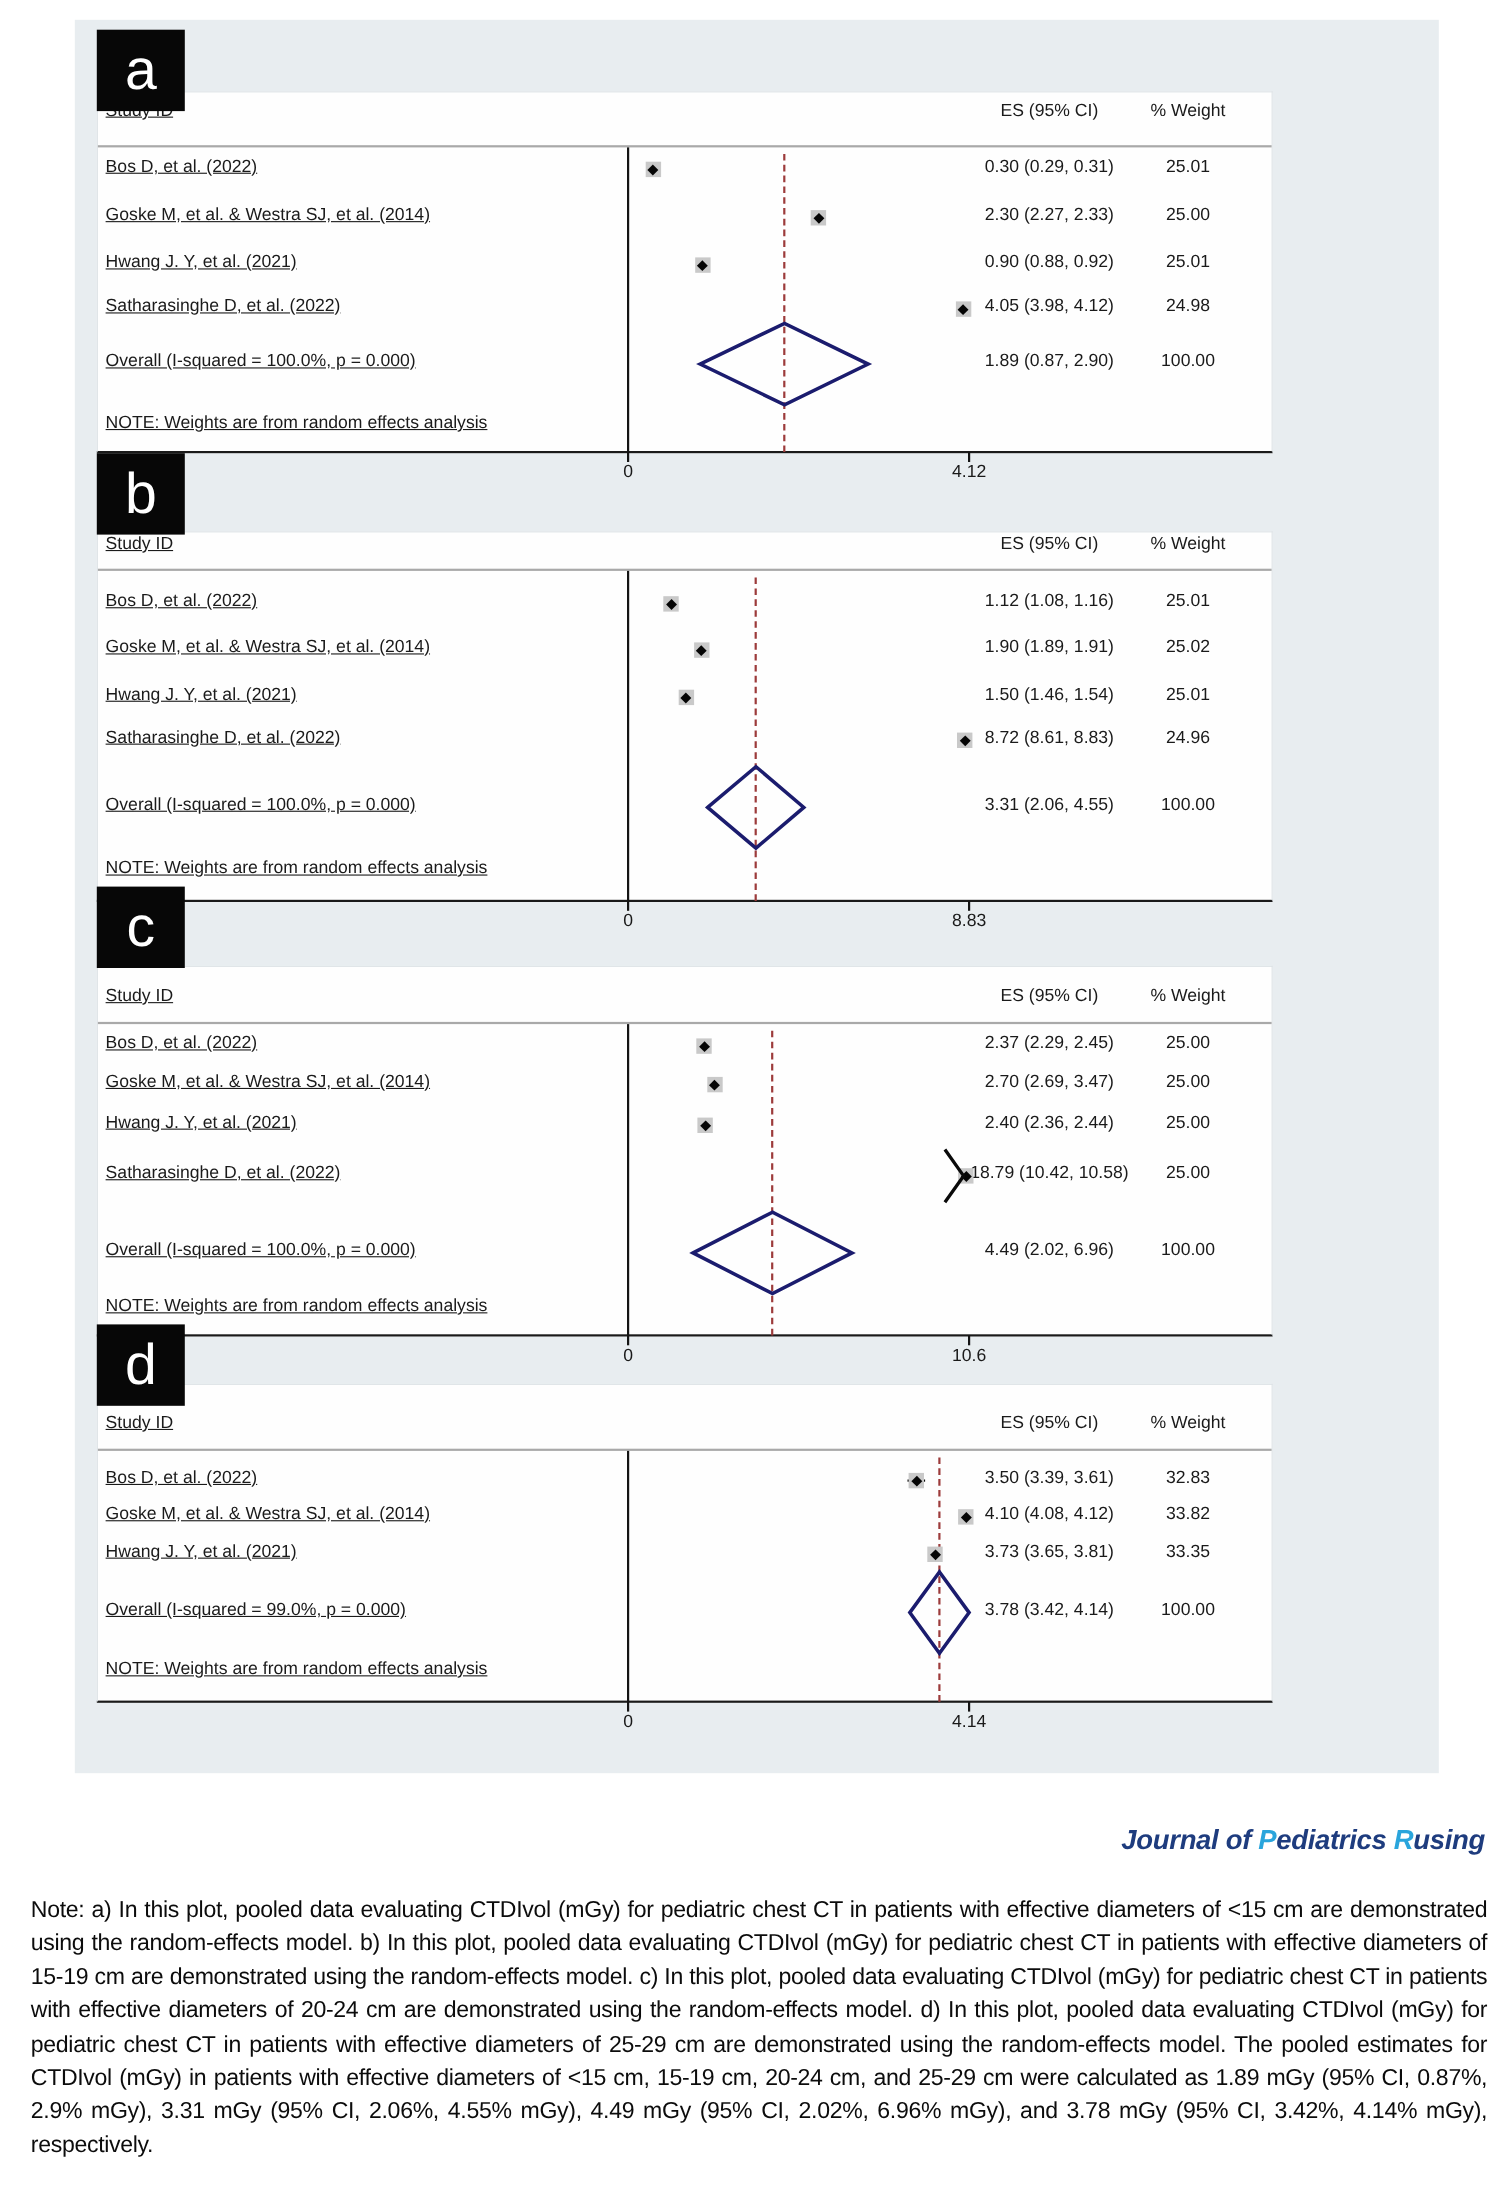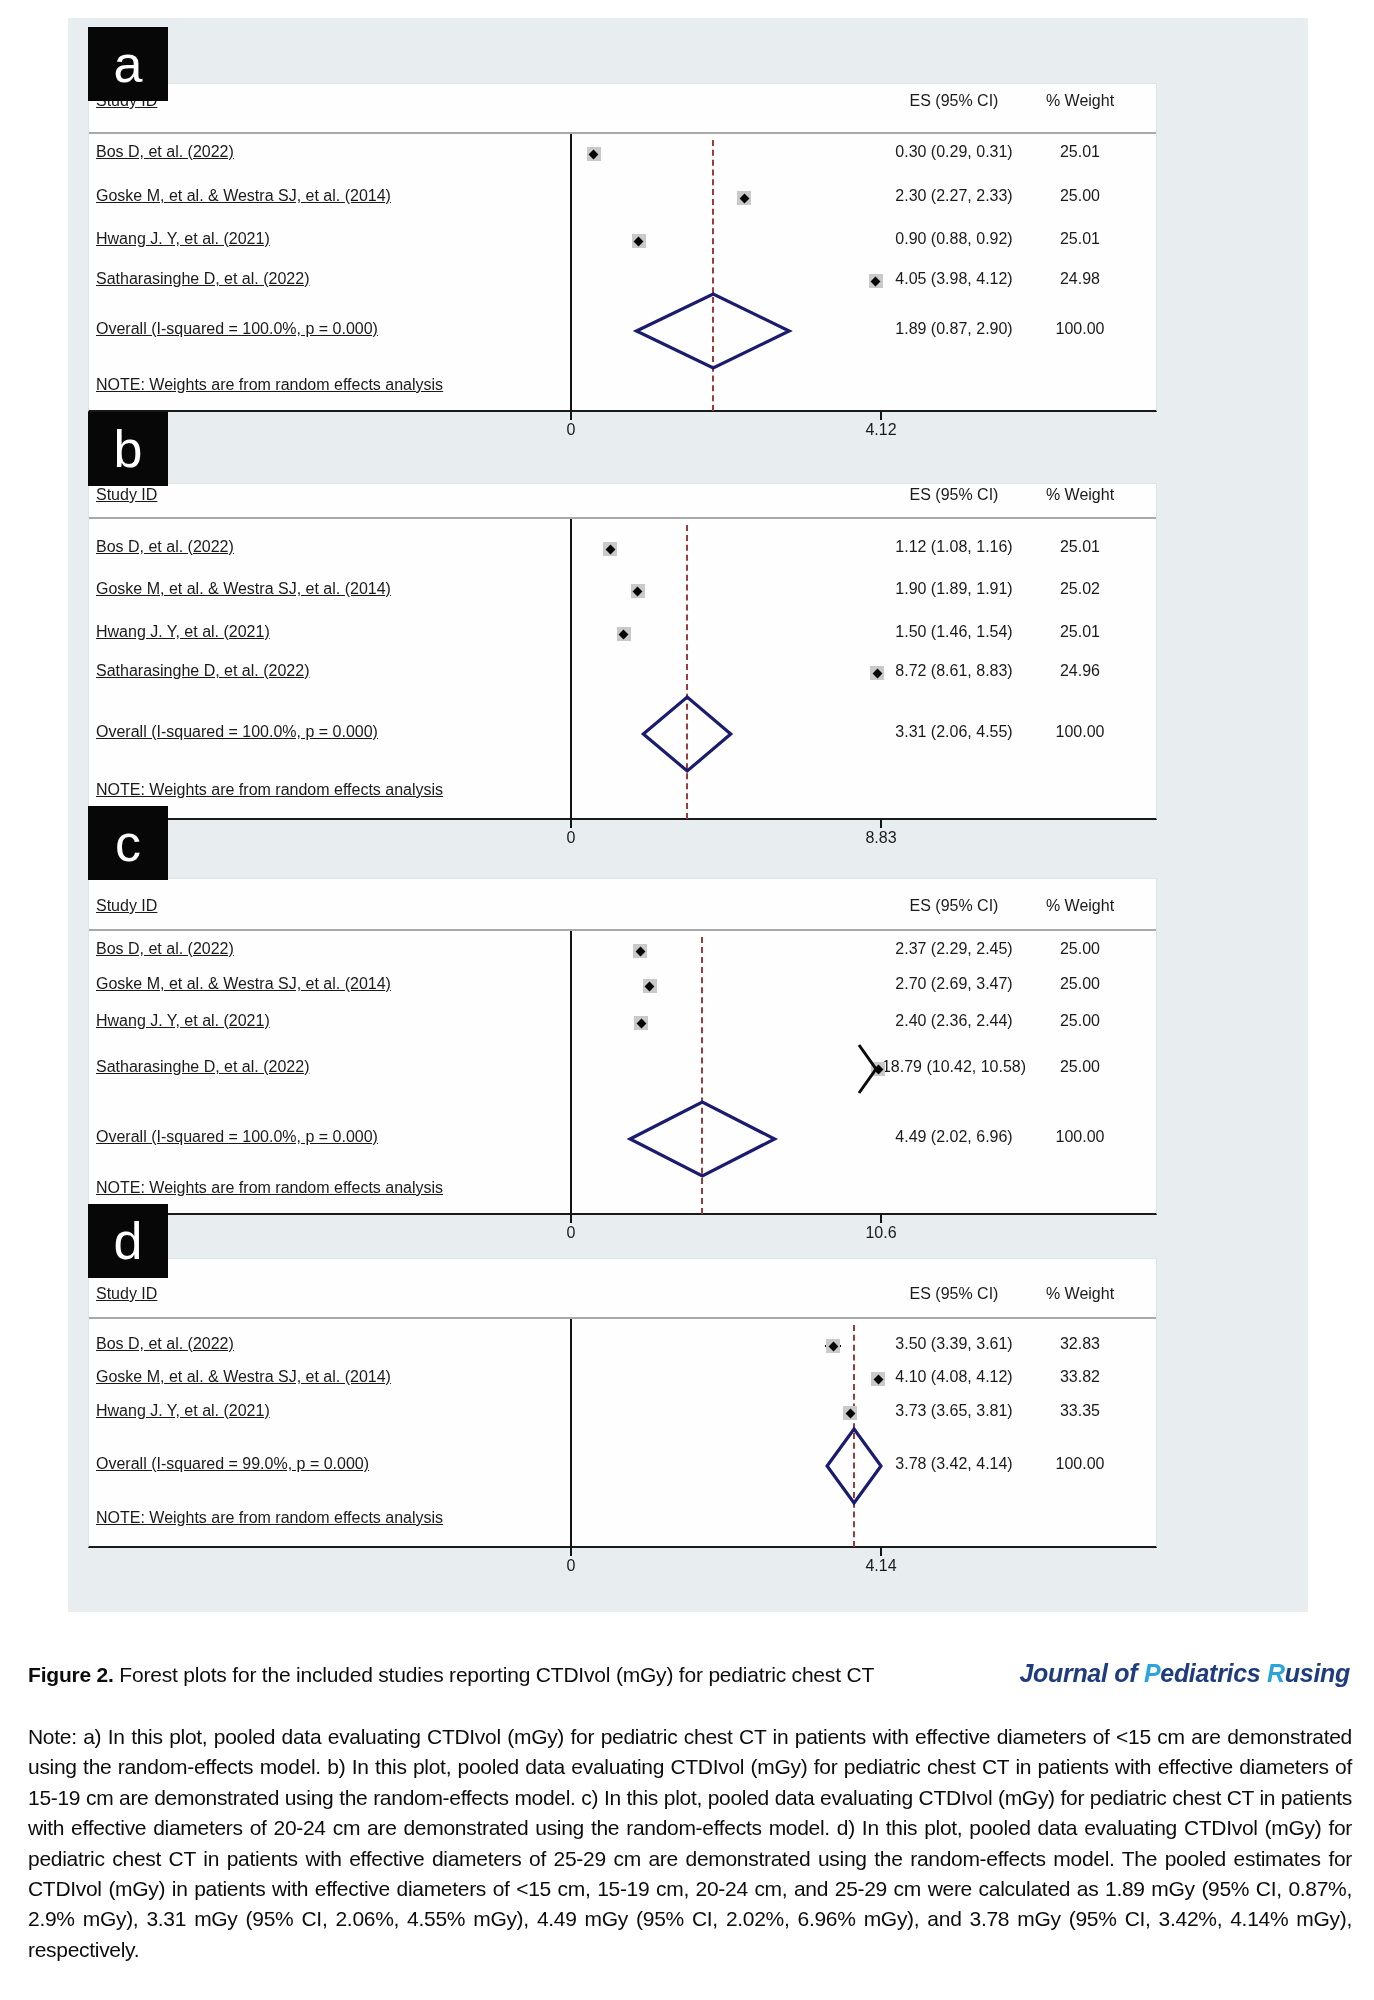--- a/index.html
+++ b/index.html
@@ -220,21 +220,18 @@
       </div>
       <div class="whisker" style="left: 755.309px; width: 11.9807px; top: 153px;"></div>
       <div class="marker-box" style="left: 754.3px; top: 147px;">
         <span class="marker-dot"></span>
       </div>
       <svg class="overlay-svg" width="1067" height="290">
         <polygon points="738.0869565217391,207 765.0434782608695,170 792,207 765.0434782608695,244" fill="none" stroke="#1b1c6e" stroke-width="3.2"></polygon>
       </svg>
     </div>
 
-  <div class="caption">
-    <b>Figure 2.</b><span> Forest plots for the included studies reporting CTDIvol (mGy) for pediatric chest CT</span>
-  </div>
   <div class="journal">
     <span style="color:#1e3c7e">Journal of </span><span style="color:#2aa5dc">P</span><span style="color:#1e3c7e">ediatrics </span><span style="color:#2aa5dc">R</span><span style="color:#1e3c7e">using</span>
   </div>
 
   <div class="note-par">Note: a) In this plot, pooled data evaluating CTDIvol (mGy) for pediatric chest CT in patients with effective diameters of &lt;15 cm are demonstrated using the random-effects model. b) In this plot, pooled data evaluating CTDIvol (mGy) for pediatric chest CT in patients with effective diameters of 15-19 cm are demonstrated using the random-effects model. c) In this plot, pooled data evaluating CTDIvol (mGy) for pediatric chest CT in patients with effective diameters of 20-24 cm are demonstrated using the random-effects model. d) In this plot, pooled data evaluating CTDIvol (mGy) for pediatric chest CT in patients with effective diameters of 25-29 cm are demonstrated using the random-effects model. The pooled estimates for CTDIvol (mGy) in patients with effective diameters of &lt;15 cm, 15-19 cm, 20-24 cm, and 25-29 cm were calculated as 1.89 mGy (95% CI, 0.87%, 2.9% mGy), 3.31 mGy (95% CI, 2.06%, 4.55% mGy), 4.49 mGy (95% CI, 2.02%, 6.96% mGy), and 3.78 mGy (95% CI, 3.42%, 4.14% mGy), respectively.</div>
 </div>
 
 </body></html>

